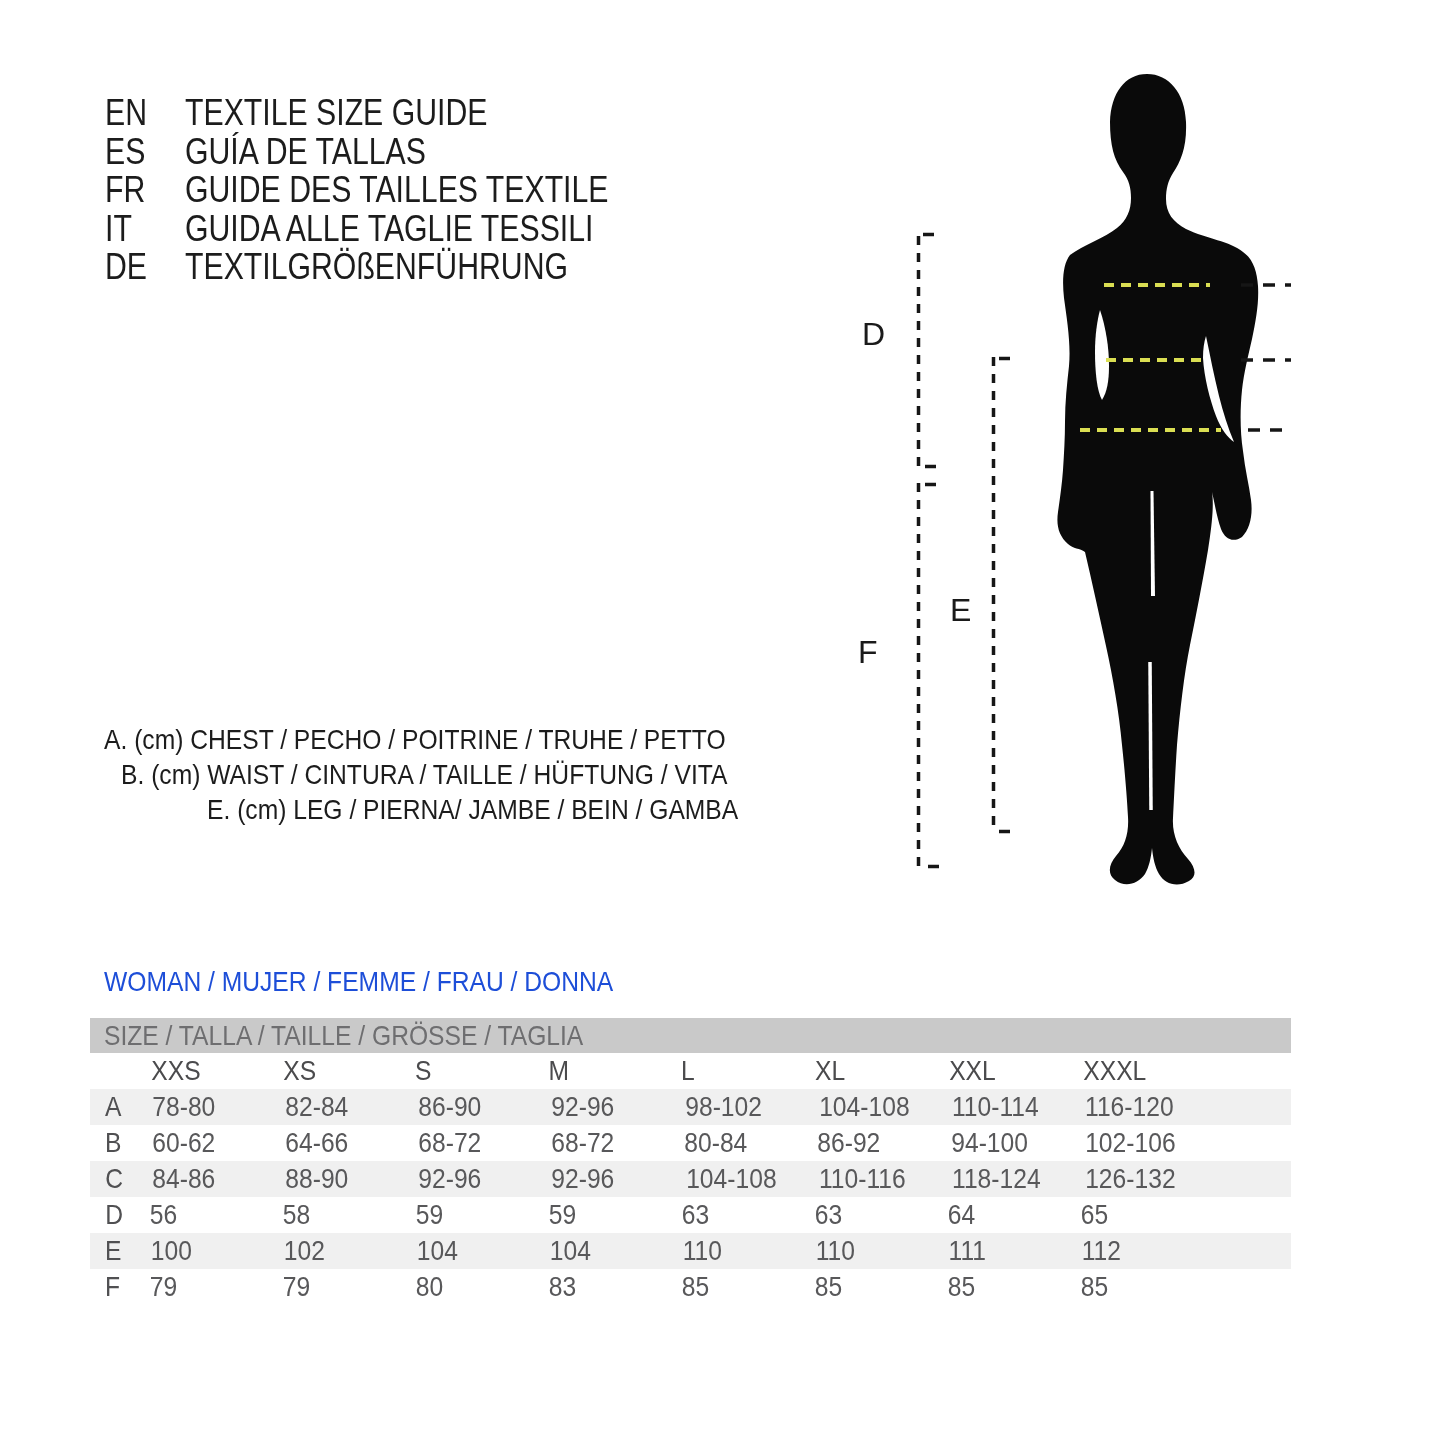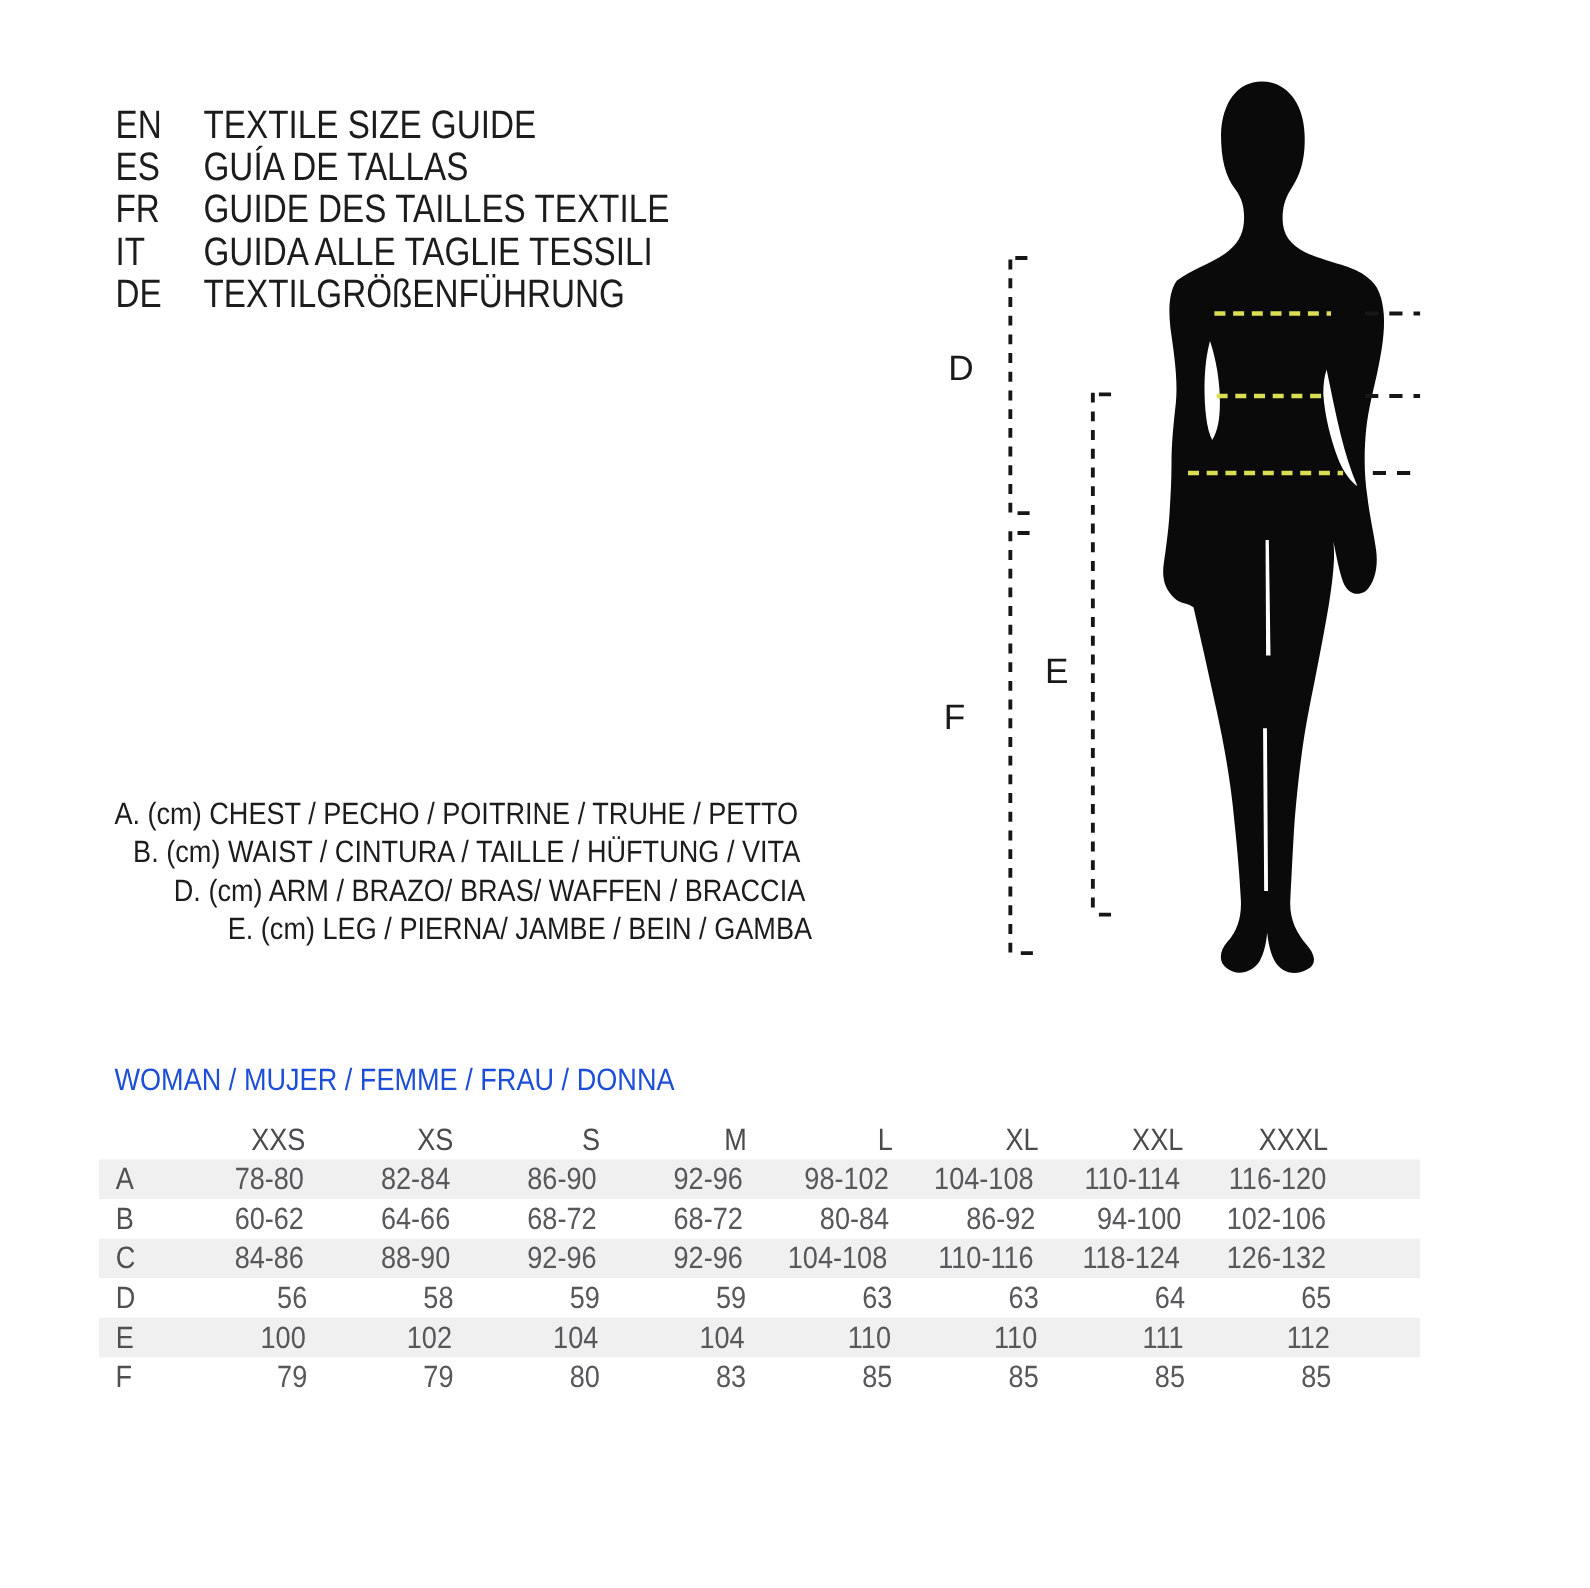--- a/index.html
+++ b/index.html
@@ -37,21 +37,21 @@
   .tbl-header{
     height:35px;background:#c9c9c9;display:flex;align-items:center;
     padding-left:14px;box-sizing:border-box;font-size:28px;color:#6e6e70;
   }
   .tbl-row{
     display:grid;grid-template-columns:58px repeat(8,133px) 1fr;
     height:36px;align-items:center;font-size:28px;color:#58585a;
   }
   .tbl-row.stripe{background:#f0f0f0;}
   .tbl-row .rlabel{padding-left:14px;color:#505052;}
-  .tbl-row .cell{text-align:right;text-decoration:underline;}
+  .tbl-row .cell{text-align:left;text-decoration:underline;}
   .sizes-row{color:#4b4b4d;}
 </style>
 </head>
 <body>
 
 <div class="page">
 
   <div class="langs">
     <div class="lang-row">
       <span class="lang-code"><span class="cx">EN</span></span>
@@ -161,32 +161,32 @@
   <span class="fig-label lblF">F</span>
 
   <div class="measures">
     <div class="measure-row">
         <span class="cx2">A. (cm) CHEST / PECHO / POITRINE / TRUHE / PETTO</span>
       </div>
     <div class="measure-row">
         <span class="cx2">B. (cm) WAIST / CINTURA / TAILLE / HÜFTUNG / VITA</span>
       </div>
     <div class="measure-row">
-        <span class="cx2">D. (cm) ARM / BRAZO/ BRAS/ WAFFEN / BRACCIA</span>
-      </div>
-    <div class="measure-row">
         <span class="cx2">E. (cm) LEG / PIERNA/ JAMBE / BEIN / GAMBA</span>
       </div>
   </div>
 
   <div class="gender">
       <span class="cx2">WOMAN / MUJER / FEMME / FRAU / DONNA</span>
     </div>
 
   <div class="size-table">
+    <div class="tbl-header">
+      <span class="cx2">SIZE / TALLA / TAILLE / GRÖSSE / TAGLIA</span>
+    </div>
 
     <div class="tbl-row sizes-row">
       <span class="rlabel"></span>
       <span class="cell"><span class="cxc">XXS</span></span>
       <span class="cell"><span class="cxc">XS</span></span>
       <span class="cell"><span class="cxc">S</span></span>
       <span class="cell"><span class="cxc">M</span></span>
       <span class="cell"><span class="cxc">L</span></span>
       <span class="cell"><span class="cxc">XL</span></span>
       <span class="cell"><span class="cxc">XXL</span></span>

